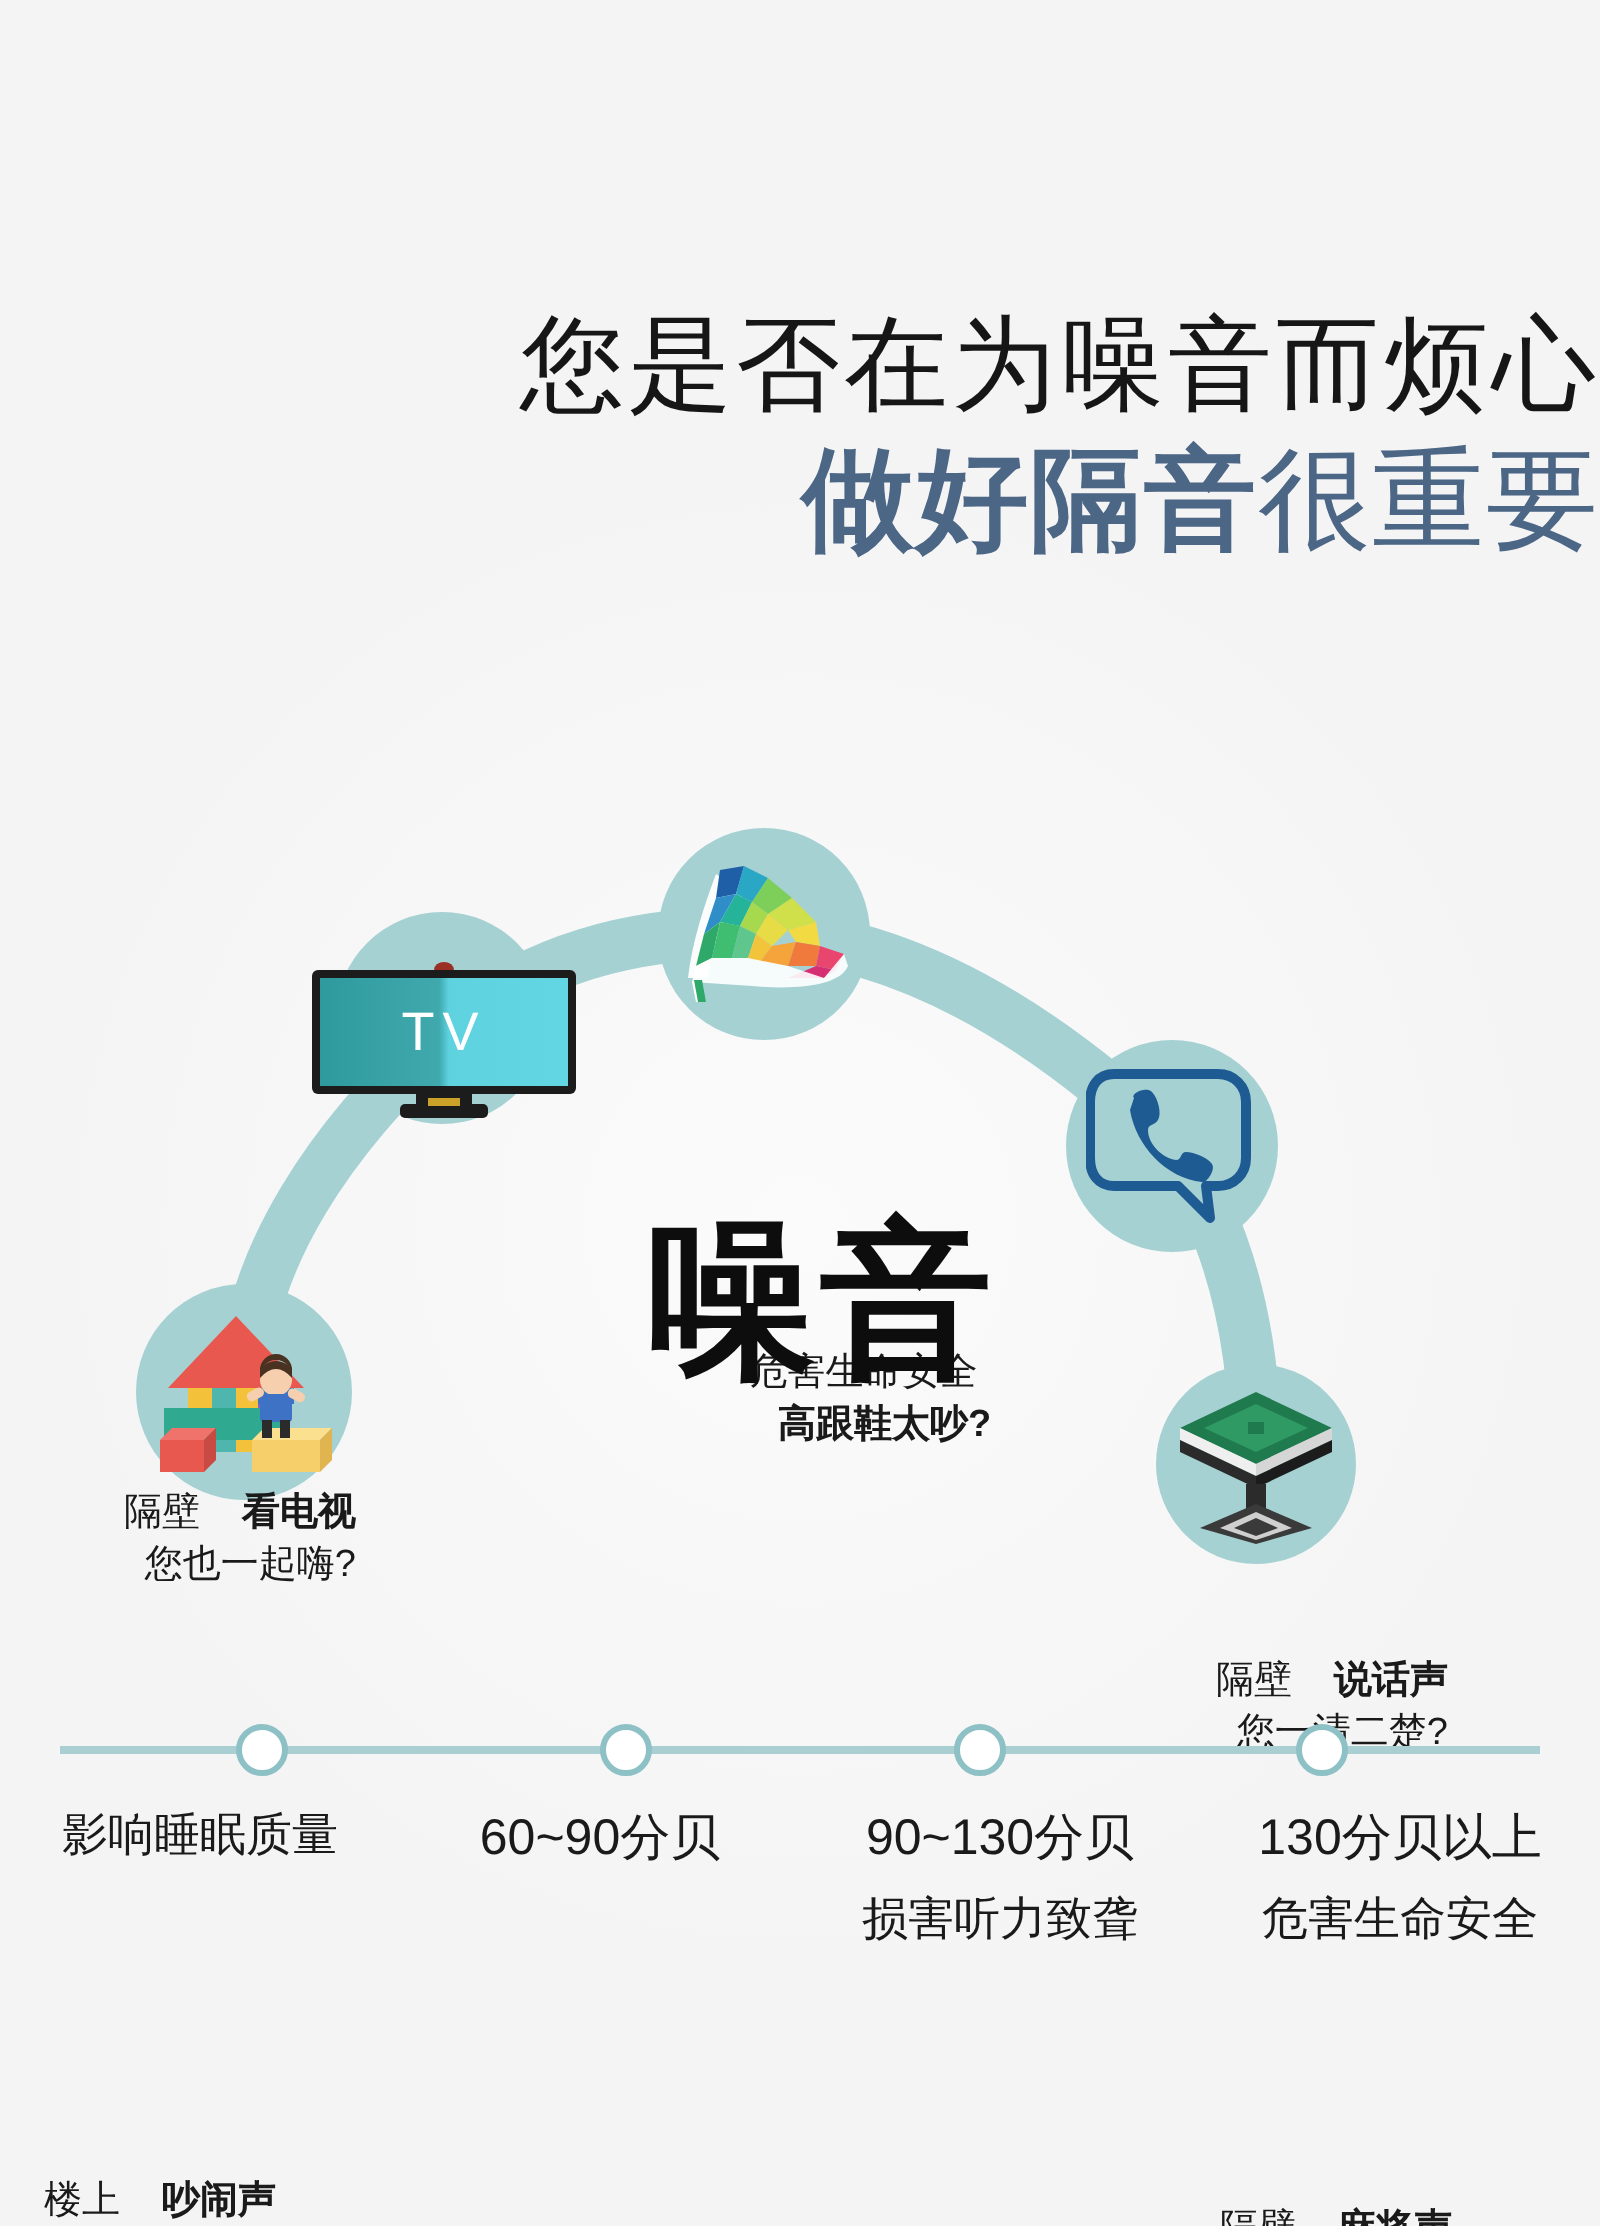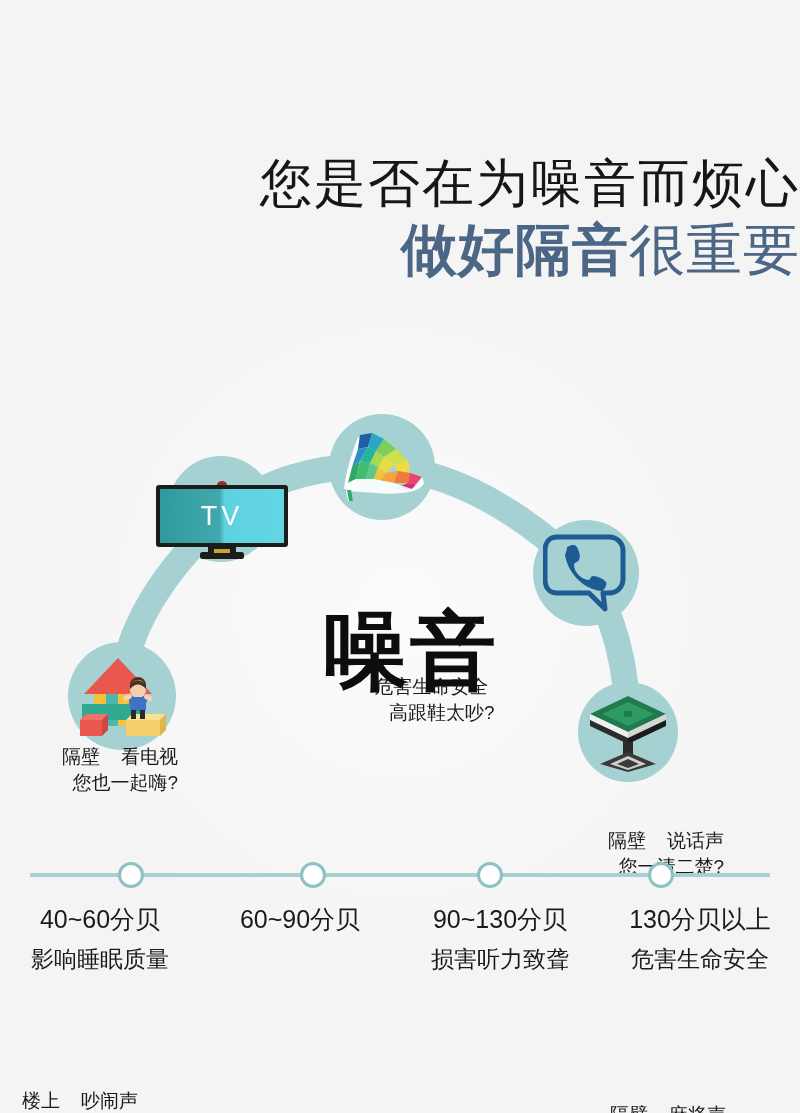--- a/index.html
+++ b/index.html
@@ -97,21 +97,21 @@
   
   .callout {
     position: absolute;
     font-size: 19px;
     line-height: 26px;
     color: #1a1a1a;
     white-space: nowrap;
   }
   .callout .l1 { display: block; }
   .callout .l2 { display: block; }
-  .callout .bold { font-weight: 400; padding-left: 21px; }
+  .callout .bold { font-weight: 700; padding-left: 21px; }
 
   .co-shoe  { left: 368px; top: 344px; text-align: center; }
   .co-shoe .l2 { text-align: center; }
   .co-tv    { left:  62px; top: 414px; text-align: left; }
   .co-tv .l2 { text-align: right; }
   .co-phone { left: 608px; top: 498px; text-align: left; }
   .co-phone .l2 { text-align: right; }
   .co-mahj  { left: 610px; top: 772px; text-align: left; }
   .co-block { left:  22px; top: 758px; text-align: left; }
 
@@ -361,21 +361,20 @@
   <div class="scale">
     <div class="scale-line"></div>
     <div class="scale-dot dot-0"></div>
     <div class="scale-dot dot-1"></div>
     <div class="scale-dot dot-2"></div>
     <div class="scale-dot dot-3"></div>
   </div>
 
   <div class="scale-labels">
     <div class="scale-col">
-      <span class="val">40~60分贝</span>
       <span class="desc">影响睡眠质量</span>
     </div>
     <div class="scale-col">
       <span class="val">60~90分贝</span>
     </div>
     <div class="scale-col">
       <span class="val">90~130分贝</span>
       <span class="desc">损害听力致聋</span>
     </div>
     <div class="scale-col">

